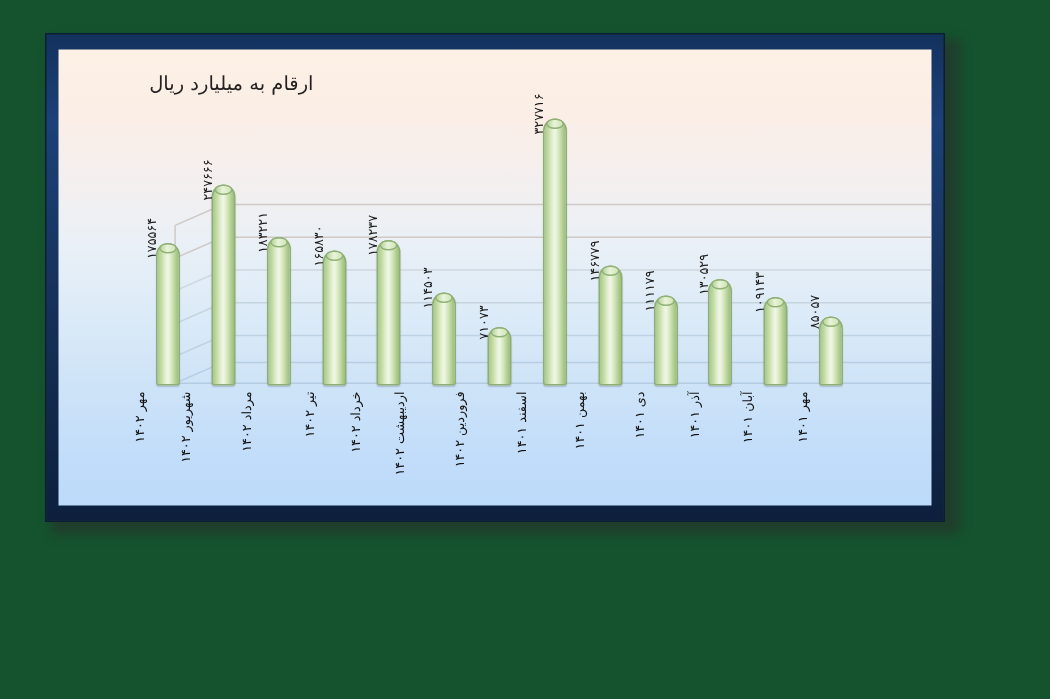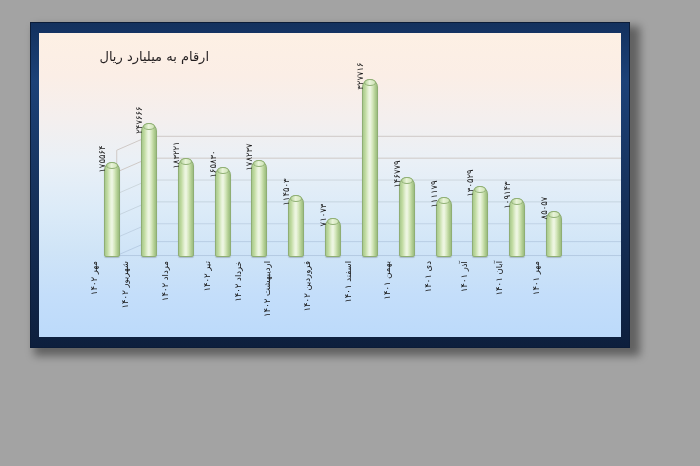--- a/index.html
+++ b/index.html
@@ -8,21 +8,21 @@
     width:700px;height:466px;
     background:#ffffff;
     font-family:"DejaVu Sans","Liberation Sans",sans-serif;
     overflow:hidden;
   }
 
   
   .stage{
     position:relative;
     width:700px;height:466px;
-    background:#a3a3a3;
+    background:#14532d;
   }
 
   
   .shadow-pad{
     position:absolute;
     left:34px;top:26px;
     width:606px;height:330px;
     background:#2b2b2b;
     opacity:.55;
     filter:blur(4px);

